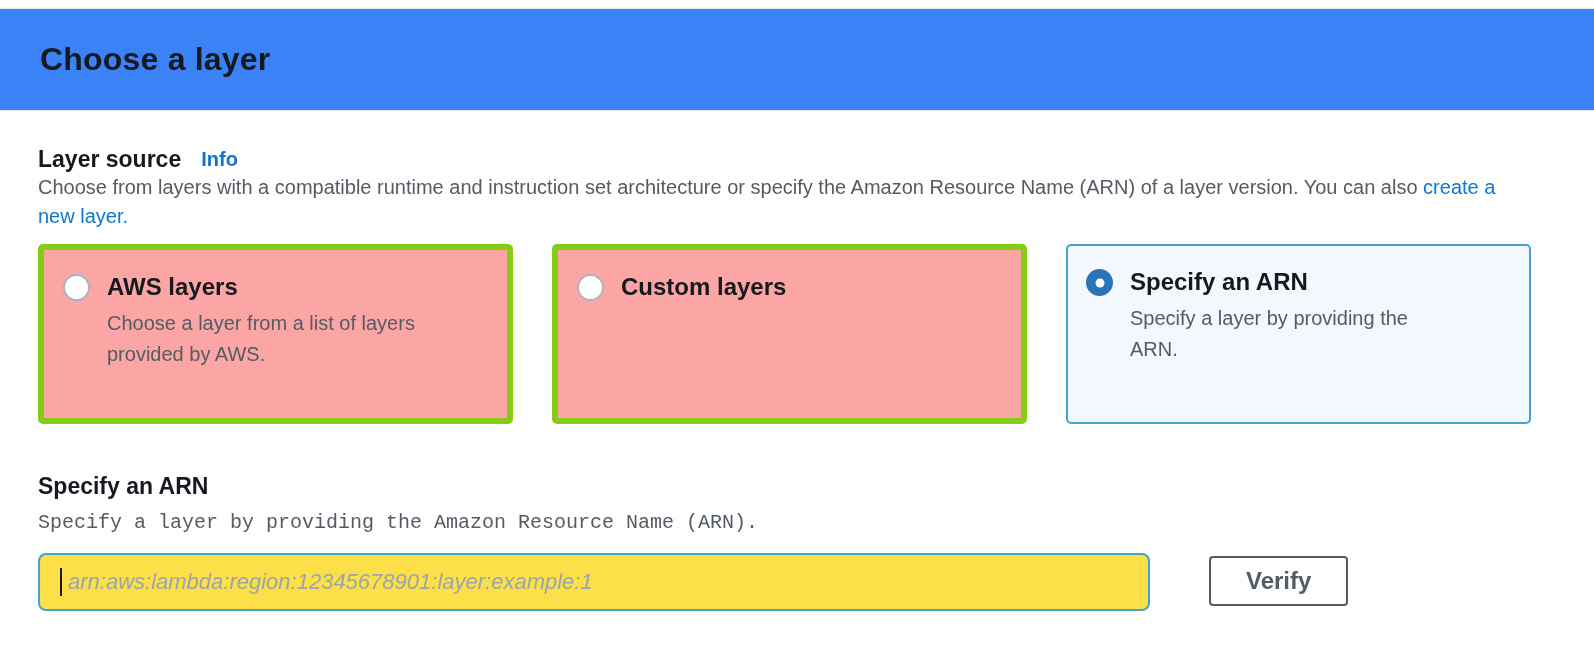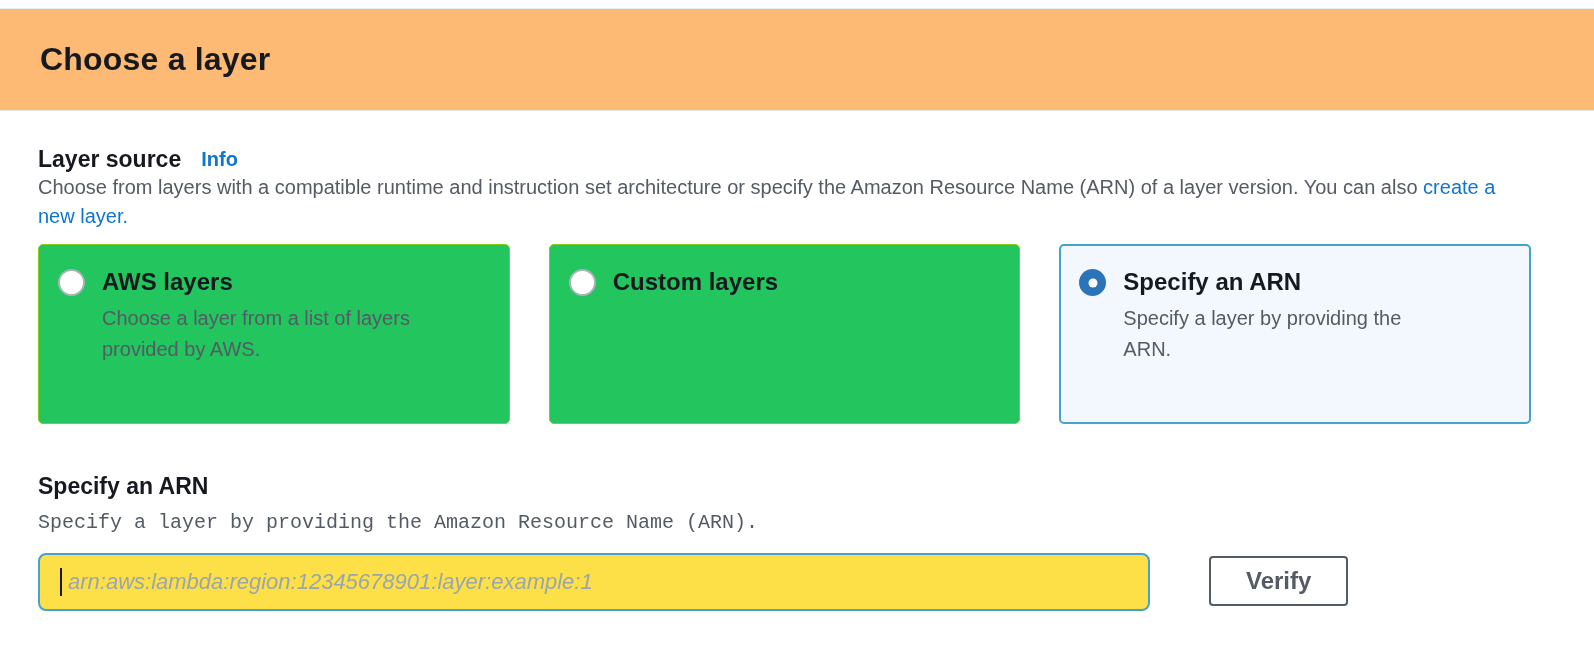--- a/index.html
+++ b/index.html
@@ -8,21 +8,21 @@
     font-family:"Liberation Sans", sans-serif;
     color:var(--heading-text,#16191f);
     overflow:hidden;
   }
   .page { width:1594px; height:666px; position:relative; background:#fff; }
 
   
   .header {
     margin-top:8px;
     height:103px;
-    background:#fdba74;
+    background:#3b82f6;
     border-top:1px solid #eaeded;
     border-bottom:1px solid #e3e6e8;
     display:flex; align-items:center;
     padding:0 40px;
   }
   .page-title { font-size:32px; font-weight:700; color:var(--heading-text,#16191f); letter-spacing:0.2px; }
 
   
   .content { padding:34px 63px 0 38px; }
 
@@ -33,22 +33,22 @@
     font-size:20px; line-height:29px;
     color:var(--body-text,#545b64);
     max-width:1480px;
   }
   .inline-link { color:var(--link-blue,#0972d3); cursor:pointer; text-decoration:none; }
 
   
   .tiles { display:flex; gap:39px; margin-top:13px; }
   .tile {
     flex:1; height:180px;
-    background:#22c55e;
-    border:1px solid #84cc16;
+    background:#fca5a5;
+    border:6px solid #84cc16;
     border-radius:5px;
     padding:21px 18px 0 19px;
     display:flex; align-items:flex-start;
     cursor:pointer;
   }
   .tile.selected {
     border:2px solid var(--focus-border,#44a2cc);
     background:var(--selected-bg,#f2f8fd);
     padding:20px 17px 0 18px;
   }

